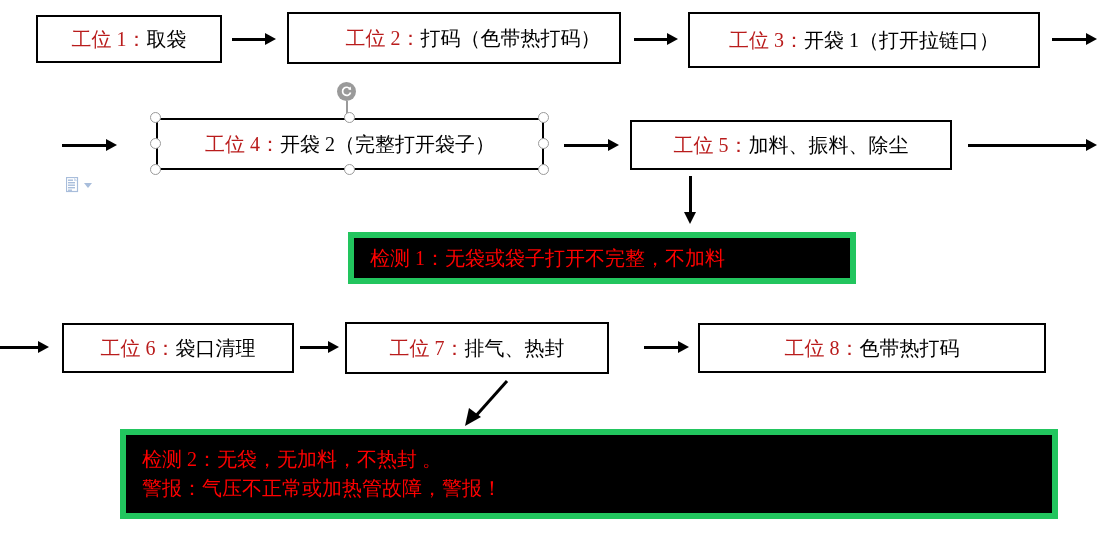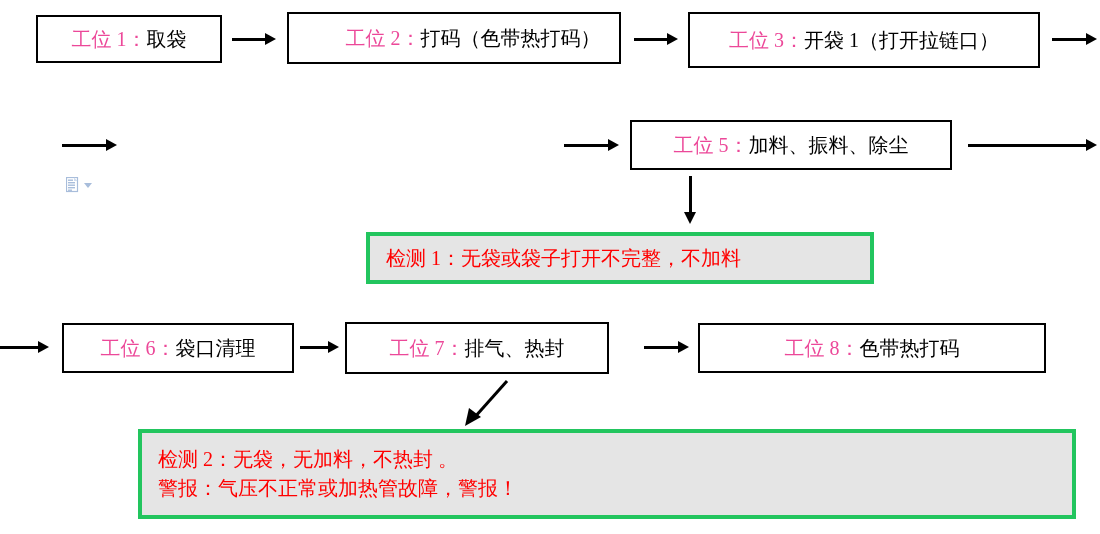--- a/index.html
+++ b/index.html
@@ -22,33 +22,32 @@
     align-items:center;
     white-space:nowrap;
   }
   .box .txt{
     font-size:20px;
     line-height:1;
     letter-spacing:0px;
   }
   .box.center .txt{width:100%;text-align:center;}
 
-  .blue{color:#ec4899;}
+  .blue{color:#b91c1c;}
   .black{color:#000000;}
 
   
   .rbox{
     position:absolute;
     box-sizing:border-box;
-    border:4px solid #22c55e;
-    background:#e5e5e5;
+    border:6px solid #22c55e;
+    background:#000000;
     display:flex;
     flex-direction:column;
     justify-content:center;
-    margin-left:18px;
   }
   .rbox .rline{
     color:#ff0000;
     font-size:20px;
     line-height:1.45;
     padding-left:16px;
     white-space:nowrap;
   }
   .rbox.onec{justify-content:center;}
 
@@ -144,20 +143,45 @@
   <div class="arrow-h" style="left:1052px;top:33px;width:48px;">
     <div class="shaft" style="width:34px;"></div>
     <div class="head" style="left:34px;"></div>
   </div>
 
   <div class="arrow-h" style="left:62px;top:139px;width:58px;">
     <div class="shaft" style="width:44px;"></div>
     <div class="head" style="left:44px;"></div>
   </div>
 
+  <div class="sel-wrap" style="left:146px;top:82px;width:408px;height:104px;">
+
+    <div class="rot-handle" style="left:191px;top:0px;">
+      <svg width="13" height="13" viewBox="0 0 13 13">
+        <path d="M10.2 4.2 A4.1 4.1 0 1 0 10.6 7.6" fill="none" stroke="#ffffff" stroke-width="1.7"></path>
+        <path d="M10.6 1.6 L11.2 5.0 L7.9 4.3 Z" fill="#ffffff"></path>
+      </svg>
+    </div>
+    <div class="rot-stem" style="left:200px;top:19px;height:17px;"></div>
+
+    <div class="box center" style="left:10px;top:36px;width:388px;height:52px;">
+      <div class="txt">
+        <span class="blue">工位 4</span><span class="blue">：</span><span class="black">开袋 2（完整打开袋子）</span>
+      </div>
+    </div>
+
+    <div class="handle" style="left:4px;top:30px;"></div>
+    <div class="handle" style="left:198px;top:30px;"></div>
+    <div class="handle" style="left:392px;top:30px;"></div>
+    <div class="handle" style="left:4px;top:56px;"></div>
+    <div class="handle" style="left:392px;top:56px;"></div>
+    <div class="handle" style="left:4px;top:82px;"></div>
+    <div class="handle" style="left:198px;top:82px;"></div>
+    <div class="handle" style="left:392px;top:82px;"></div>
+  </div>
 
   <div class="layout-opt" style="left:66px;top:177px;">
     <svg width="15" height="17" viewBox="0 0 15 17">
       <rect x="0.5" y="0.5" width="11" height="14" fill="#ffffff" stroke="#a8bddb" stroke-width="1.2"></rect>
       <rect x="2" y="2.5" width="5" height="1.4" fill="#a8bddb"></rect>
       <rect x="2" y="5" width="7" height="1.4" fill="#a8bddb"></rect>
       <rect x="2" y="7.5" width="7" height="1.4" fill="#a8bddb"></rect>
       <rect x="2" y="10" width="7" height="1.4" fill="#a8bddb"></rect>
       <rect x="2" y="12.5" width="4" height="1.4" fill="#a8bddb"></rect>
       <path d="M8 0.5 L11.5 4 L8 4 Z" fill="#cfdcee"></path>

